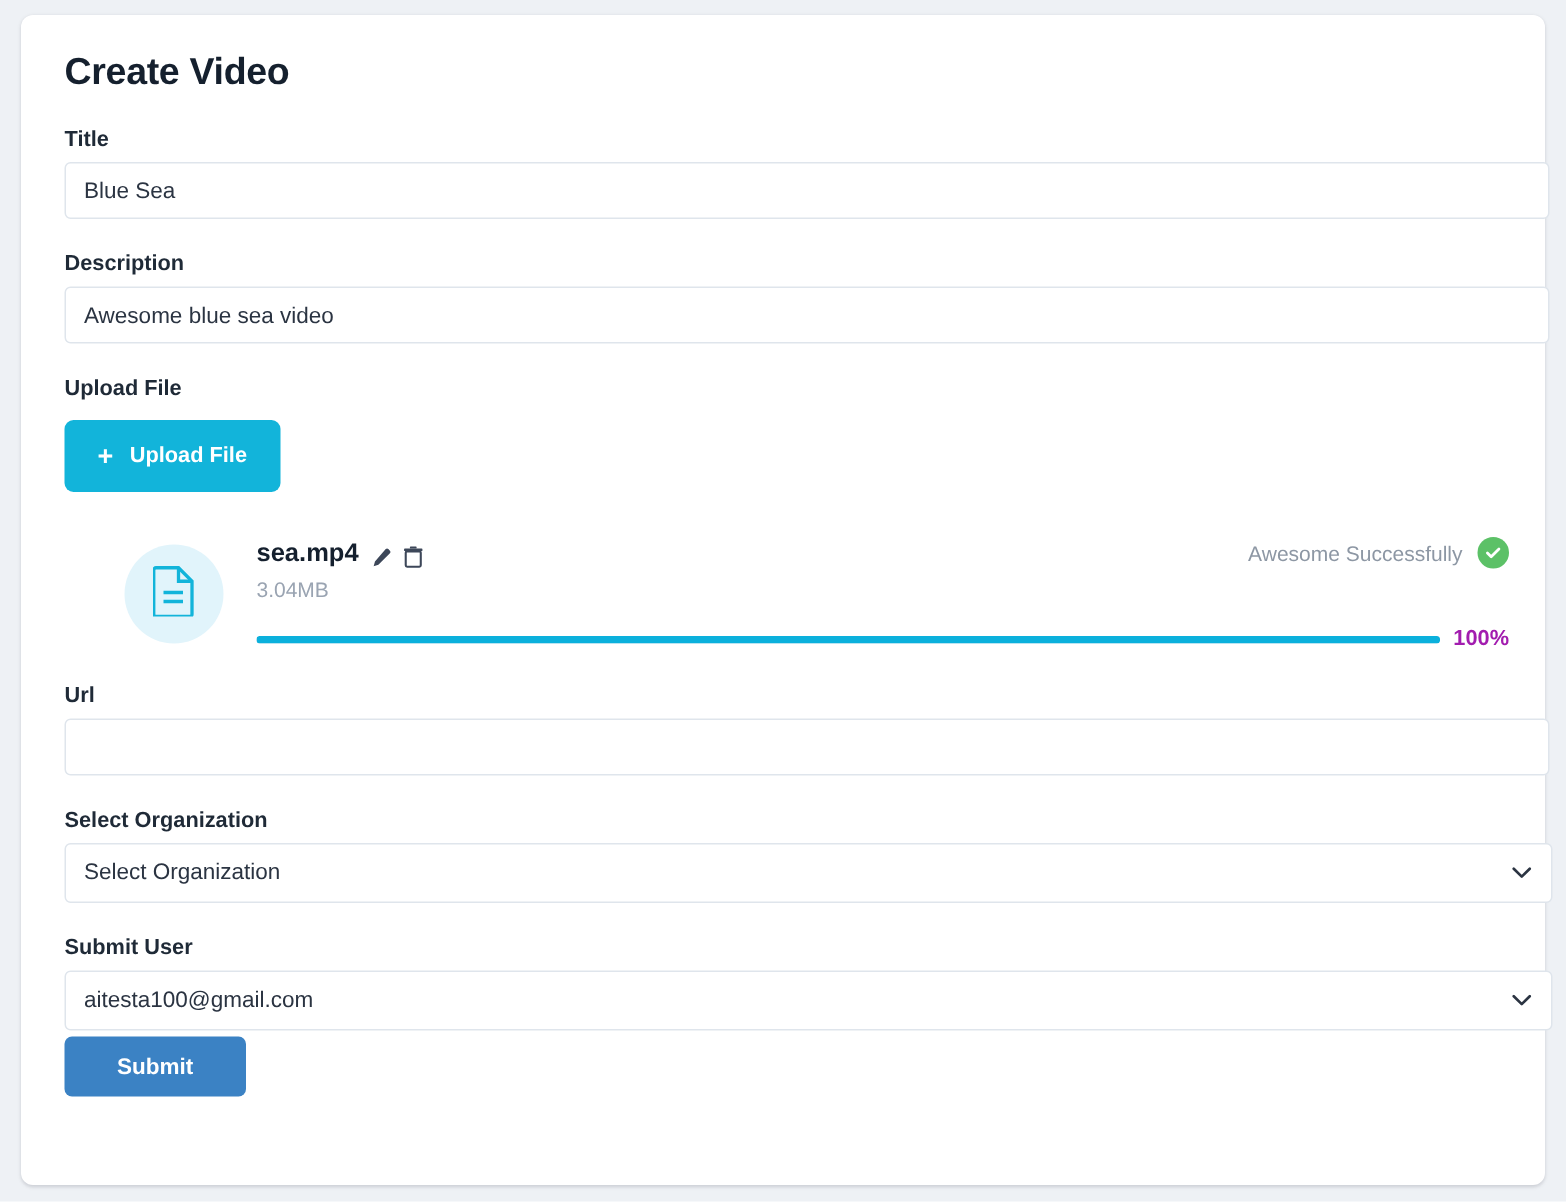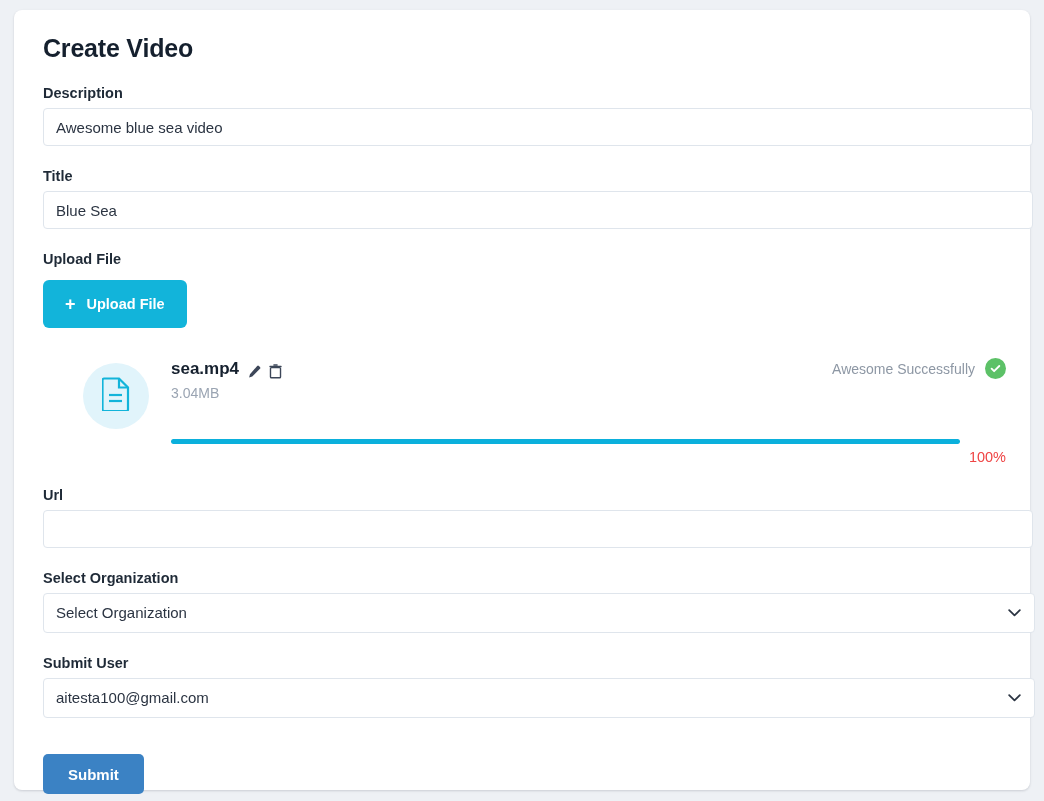--- a/index.html
+++ b/index.html
@@ -133,25 +133,24 @@
     border-radius: 2px;
     overflow: hidden;
   }
   .progress-fill {
     height: 100%;
     background: #0bb0dc;
     border-radius: 2px;
   }
   .progress-pct {
     font-size: 14.5px;
-    font-weight: normal;
-    color: #ef4444;
+    font-weight: bold;
+    color: #a21caf;
     white-space: nowrap;
     padding-right: 8px;
-    margin-top: 31px;
   }
 
   
   .select-wrap { position: relative; width: 992px; }
   .select-box {
     display: block;
     width: 100%;
     height: 40px;
     border: 1px solid #dfe5ec;
     border-radius: 4px;
@@ -167,51 +166,51 @@
   }
   .chevron {
     position: absolute;
     right: 14px; top: 50%;
     transform: translateY(-50%);
     pointer-events: none;
     line-height: 0;
   }
 
   .submit-btn {
-    margin-top: 36px;
+    margin-top: 4px;
     margin-left: 13px;
     height: 40px;
-    padding: 0 25px;
+    padding: 0 35px;
     background: #3b82c4;
     border: none;
     border-radius: 5px;
     color: #fff;
     font-family: "Liberation Sans", sans-serif;
     font-size: 15px;
     font-weight: bold;
     cursor: pointer;
   }
 </style>
 </head>
 <body>
 
 <div class="card">
 
   <h1 class="page-title">Create Video</h1>
 
   
   <div class="field">
+    <div class="field-label">Title</div>
+    <input class="text-input" type="text" value="Blue Sea" style="">
+  </div>
+
+  
+  <div class="field">
     <div class="field-label">Description</div>
     <input class="text-input" type="text" value="Awesome blue sea video" style="">
-  </div>
-
-  
-  <div class="field">
-    <div class="field-label">Title</div>
-    <input class="text-input" type="text" value="Blue Sea" style="">
   </div>
 
   
   <div class="field">
     <div class="field-label">Upload File</div>
     <button class="upload-btn">
       <span class="plus-icon">+</span>
       <span>Upload File</span>
     </button>
   </div>

